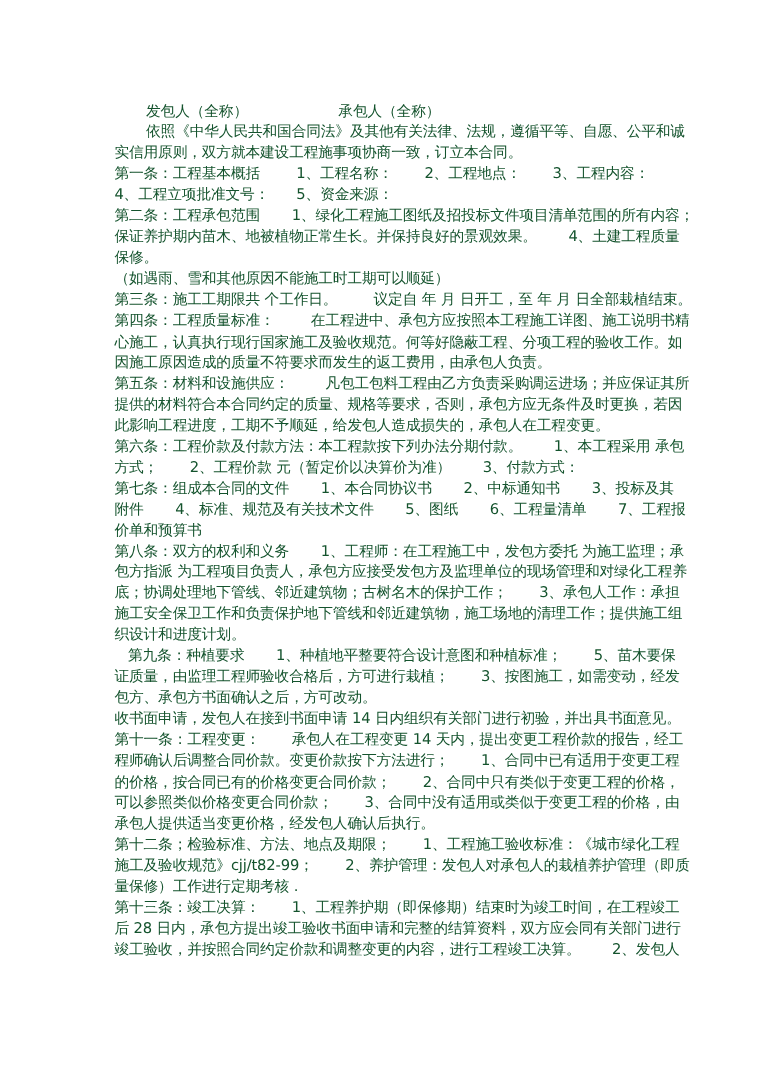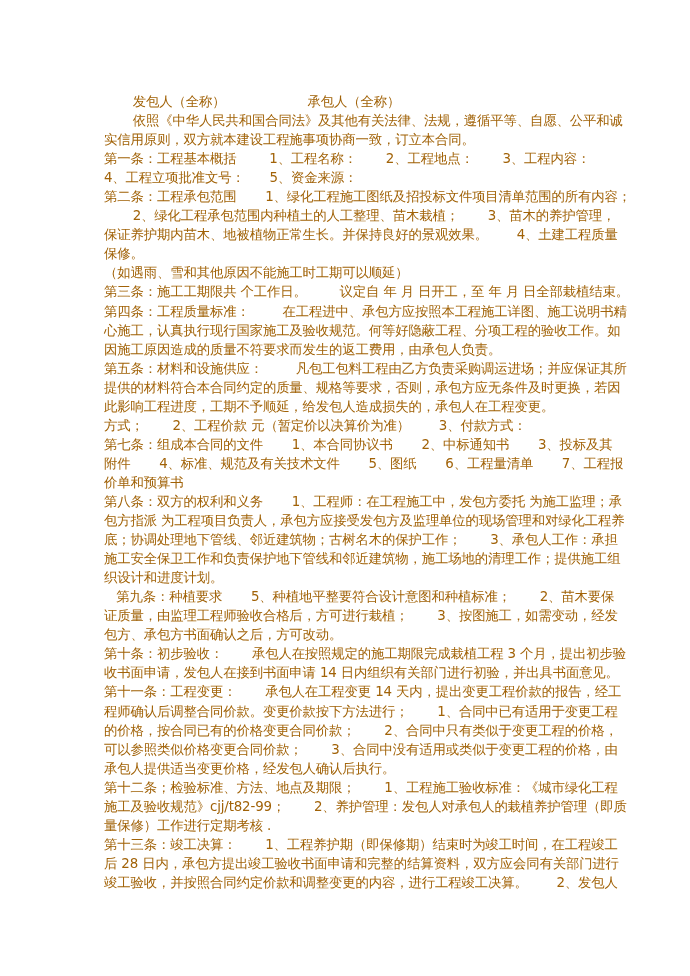--- a/index.html
+++ b/index.html
@@ -5,59 +5,58 @@
   html, body { margin: 0; padding: 0; background: #ffffff; }
   body { width: 690px; height: 976px; position: relative; overflow: hidden; }
   .page {
     position: absolute;
     left: 104px;
     top: 92px;
     width: 484px;
     font-family: "DejaVu Sans", "Liberation Sans", sans-serif;
     font-size: 13.4px;
     line-height: 19.05px;
-    color: #a16207;
+    color: #14532d;
     letter-spacing: -0.15px;
   }
   .line { white-space: pre; height: 19.05px; overflow: visible; }
 </style>
 </head>
 <body>
 
 <div class="page" id="page">
     <div class="line">       发包人（全称）                    承包人（全称）</div>
     <div class="line">       依照《中华人民共和国合同法》及其他有关法律、法规，遵循平等、自愿、公平和诚</div>
     <div class="line">实信用原则，双方就本建设工程施事项协商一致，订立本合同。</div>
     <div class="line">第一条：工程基本概括        1、工程名称：       2、工程地点：       3、工程内容：</div>
     <div class="line">4、工程立项批准文号：      5、资金来源：</div>
     <div class="line">第二条：工程承包范围       1、绿化工程施工图纸及招投标文件项目清单范围的所有内容；</div>
-    <div class="line">       2、绿化工程承包范围内种植土的人工整理、苗木栽植；       3、苗木的养护管理，</div>
     <div class="line">保证养护期内苗木、地被植物正常生长。并保持良好的景观效果。       4、土建工程质量</div>
     <div class="line">保修。</div>
     <div class="line">（如遇雨、雪和其他原因不能施工时工期可以顺延）</div>
     <div class="line">第三条：施工工期限共 个工作日。        议定自 年 月 日开工，至 年 月 日全部栽植结束。</div>
     <div class="line">第四条：工程质量标准：        在工程进中、承包方应按照本工程施工详图、施工说明书精</div>
     <div class="line">心施工，认真执行现行国家施工及验收规范。何等好隐蔽工程、分项工程的验收工作。如</div>
     <div class="line">因施工原因造成的质量不符要求而发生的返工费用，由承包人负责。</div>
     <div class="line">第五条：材料和设施供应：        凡包工包料工程由乙方负责采购调运进场；并应保证其所</div>
     <div class="line">提供的材料符合本合同约定的质量、规格等要求，否则，承包方应无条件及时更换，若因</div>
     <div class="line">此影响工程进度，工期不予顺延，给发包人造成损失的，承包人在工程变更。</div>
+    <div class="line">第六条：工程价款及付款方法：本工程款按下列办法分期付款。       1、本工程采用 承包</div>
     <div class="line">方式；       2、工程价款 元（暂定价以决算价为准）       3、付款方式：</div>
     <div class="line">第七条：组成本合同的文件       1、本合同协议书       2、中标通知书       3、投标及其</div>
     <div class="line">附件       4、标准、规范及有关技术文件       5、图纸       6、工程量清单       7、工程报</div>
     <div class="line">价单和预算书</div>
     <div class="line">第八条：双方的权利和义务       1、工程师：在工程施工中，发包方委托 为施工监理；承</div>
     <div class="line">包方指派 为工程项目负责人，承包方应接受发包方及监理单位的现场管理和对绿化工程养</div>
     <div class="line">底；协调处理地下管线、邻近建筑物；古树名木的保护工作；       3、承包人工作：承担</div>
     <div class="line">施工安全保卫工作和负责保护地下管线和邻近建筑物，施工场地的清理工作；提供施工组</div>
     <div class="line">织设计和进度计划。</div>
-    <div class="line">   第九条：种植要求       5、种植地平整要符合设计意图和种植标准；       2、苗木要保</div>
+    <div class="line">   第九条：种植要求       1、种植地平整要符合设计意图和种植标准；       5、苗木要保</div>
     <div class="line">证质量，由监理工程师验收合格后，方可进行栽植；       3、按图施工，如需变动，经发</div>
     <div class="line">包方、承包方书面确认之后，方可改动。</div>
-    <div class="line">第十条：初步验收：       承包人在按照规定的施工期限完成栽植工程 3 个月，提出初步验</div>
     <div class="line">收书面申请，发包人在接到书面申请 14 日内组织有关部门进行初验，并出具书面意见。</div>
     <div class="line">第十一条：工程变更：       承包人在工程变更 14 天内，提出变更工程价款的报告，经工</div>
     <div class="line">程师确认后调整合同价款。变更价款按下方法进行；       1、合同中已有适用于变更工程</div>
     <div class="line">的价格，按合同已有的价格变更合同价款；       2、合同中只有类似于变更工程的价格，</div>
     <div class="line">可以参照类似价格变更合同价款；       3、合同中没有适用或类似于变更工程的价格，由</div>
     <div class="line">承包人提供适当变更价格，经发包人确认后执行。</div>
     <div class="line">第十二条；检验标准、方法、地点及期限；       1、工程施工验收标准：《城市绿化工程</div>
     <div class="line">施工及验收规范》cjj/t82-99；       2、养护管理：发包人对承包人的栽植养护管理（即质</div>
     <div class="line">量保修）工作进行定期考核 .</div>
     <div class="line">第十三条：竣工决算：       1、工程养护期（即保修期）结束时为竣工时间，在工程竣工</div>

